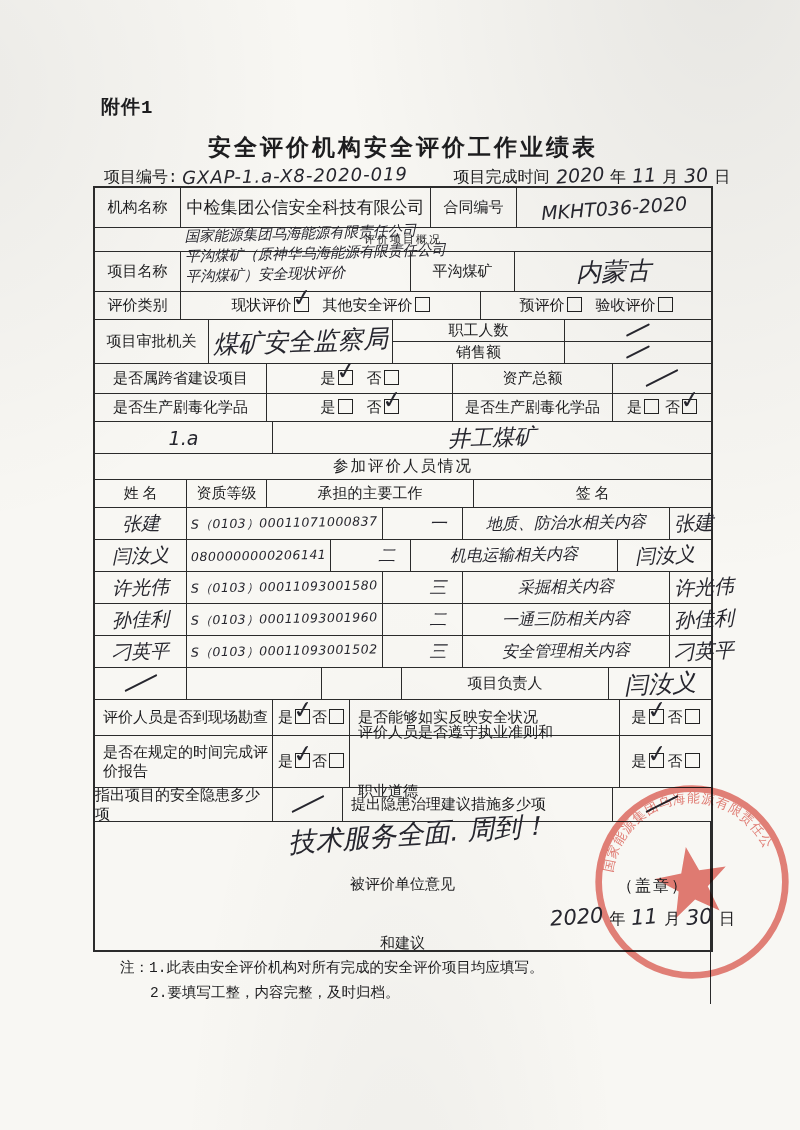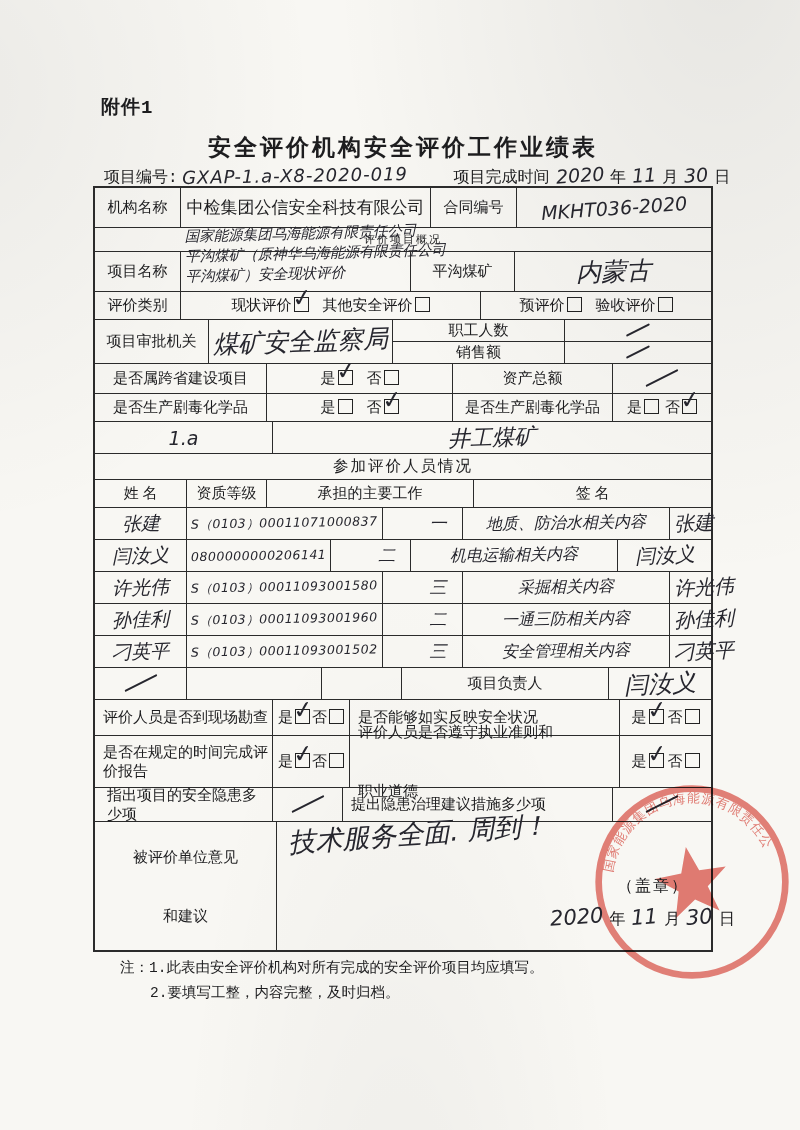--- a/index.html
+++ b/index.html
@@ -19,21 +19,21 @@
   .title{position:absolute; left:93px; top:132px; width:620px; text-align:center;
          font-size:23px; font-weight:700; letter-spacing:3px;}
   .meta-line{position:absolute; left:104px; top:164px; width:640px; font-size:16px; white-space:nowrap;}
   .meta-line .hw-no{font-size:18px; letter-spacing:1px; display:inline-block; transform:rotate(-1deg);}
   .meta-line .gap{display:inline-block; width:38px;}
   .hw-date-num{font-size:19px; display:inline-block; transform:rotate(-4deg); margin:0 2px;}
 
   
   .tbl{position:absolute; left:93px; top:186px; width:620px; border:2px solid #2b2b2b; box-sizing:border-box; background:transparent;}
   .row{display:flex; border-bottom:1.6px solid #2b2b2b; box-sizing:border-box; align-items:stretch;}
-  .row:last-child{border-bottom:none;}
+  .row:last-child{border-bottom:none;flex-direction:column;}
   .cell{border-right:1.6px solid #2b2b2b; box-sizing:border-box; display:flex; align-items:center; justify-content:center;
         font-size:15px; padding:0 4px; position:relative; overflow:visible;}
   .cell:last-child{border-right:none;}
   .cell.left{justify-content:flex-start; text-align:left;}
   .col{display:flex; flex-direction:column; box-sizing:border-box;}
   .subrow{display:flex; flex:1; border-bottom:1.6px solid #2b2b2b; box-sizing:border-box;}
   .subrow:last-child{border-bottom:none;}
 
   
   .opt{white-space:nowrap; margin:0 7px;}
@@ -358,21 +358,21 @@
         <span>评价人员是否遵守执业准则和</span>
         <span>职业道德</span>
       </div>
       <div class="cell" style="flex:1">
         <span class="opt" style="margin:0 2px"><span>是</span><span class="box"><span class="tick"></span></span></span>
         <span class="opt" style="margin:0 2px"><span>否</span><span class="box"></span></span>
       </div>
     </div>
 
     <div class="row" style="height:34px">
-      <div class="cell left" style="flex:0 0 178px; padding-left:12px">
+      <div class="cell left" style="flex:0 0 178px; padding-left:0">
           <span>指出项目的安全隐患多少项</span>
         </div>
       <div class="cell" style="flex:0 0 70px">
           <div class="slashmark"></div>
         </div>
       <div class="cell left" style="flex:0 0 270px; padding-left:8px">
           <span>提出隐患治理建议措施多少项</span>
         </div>
       <div class="cell" style="flex:1">
           <div class="slashmark"></div>

